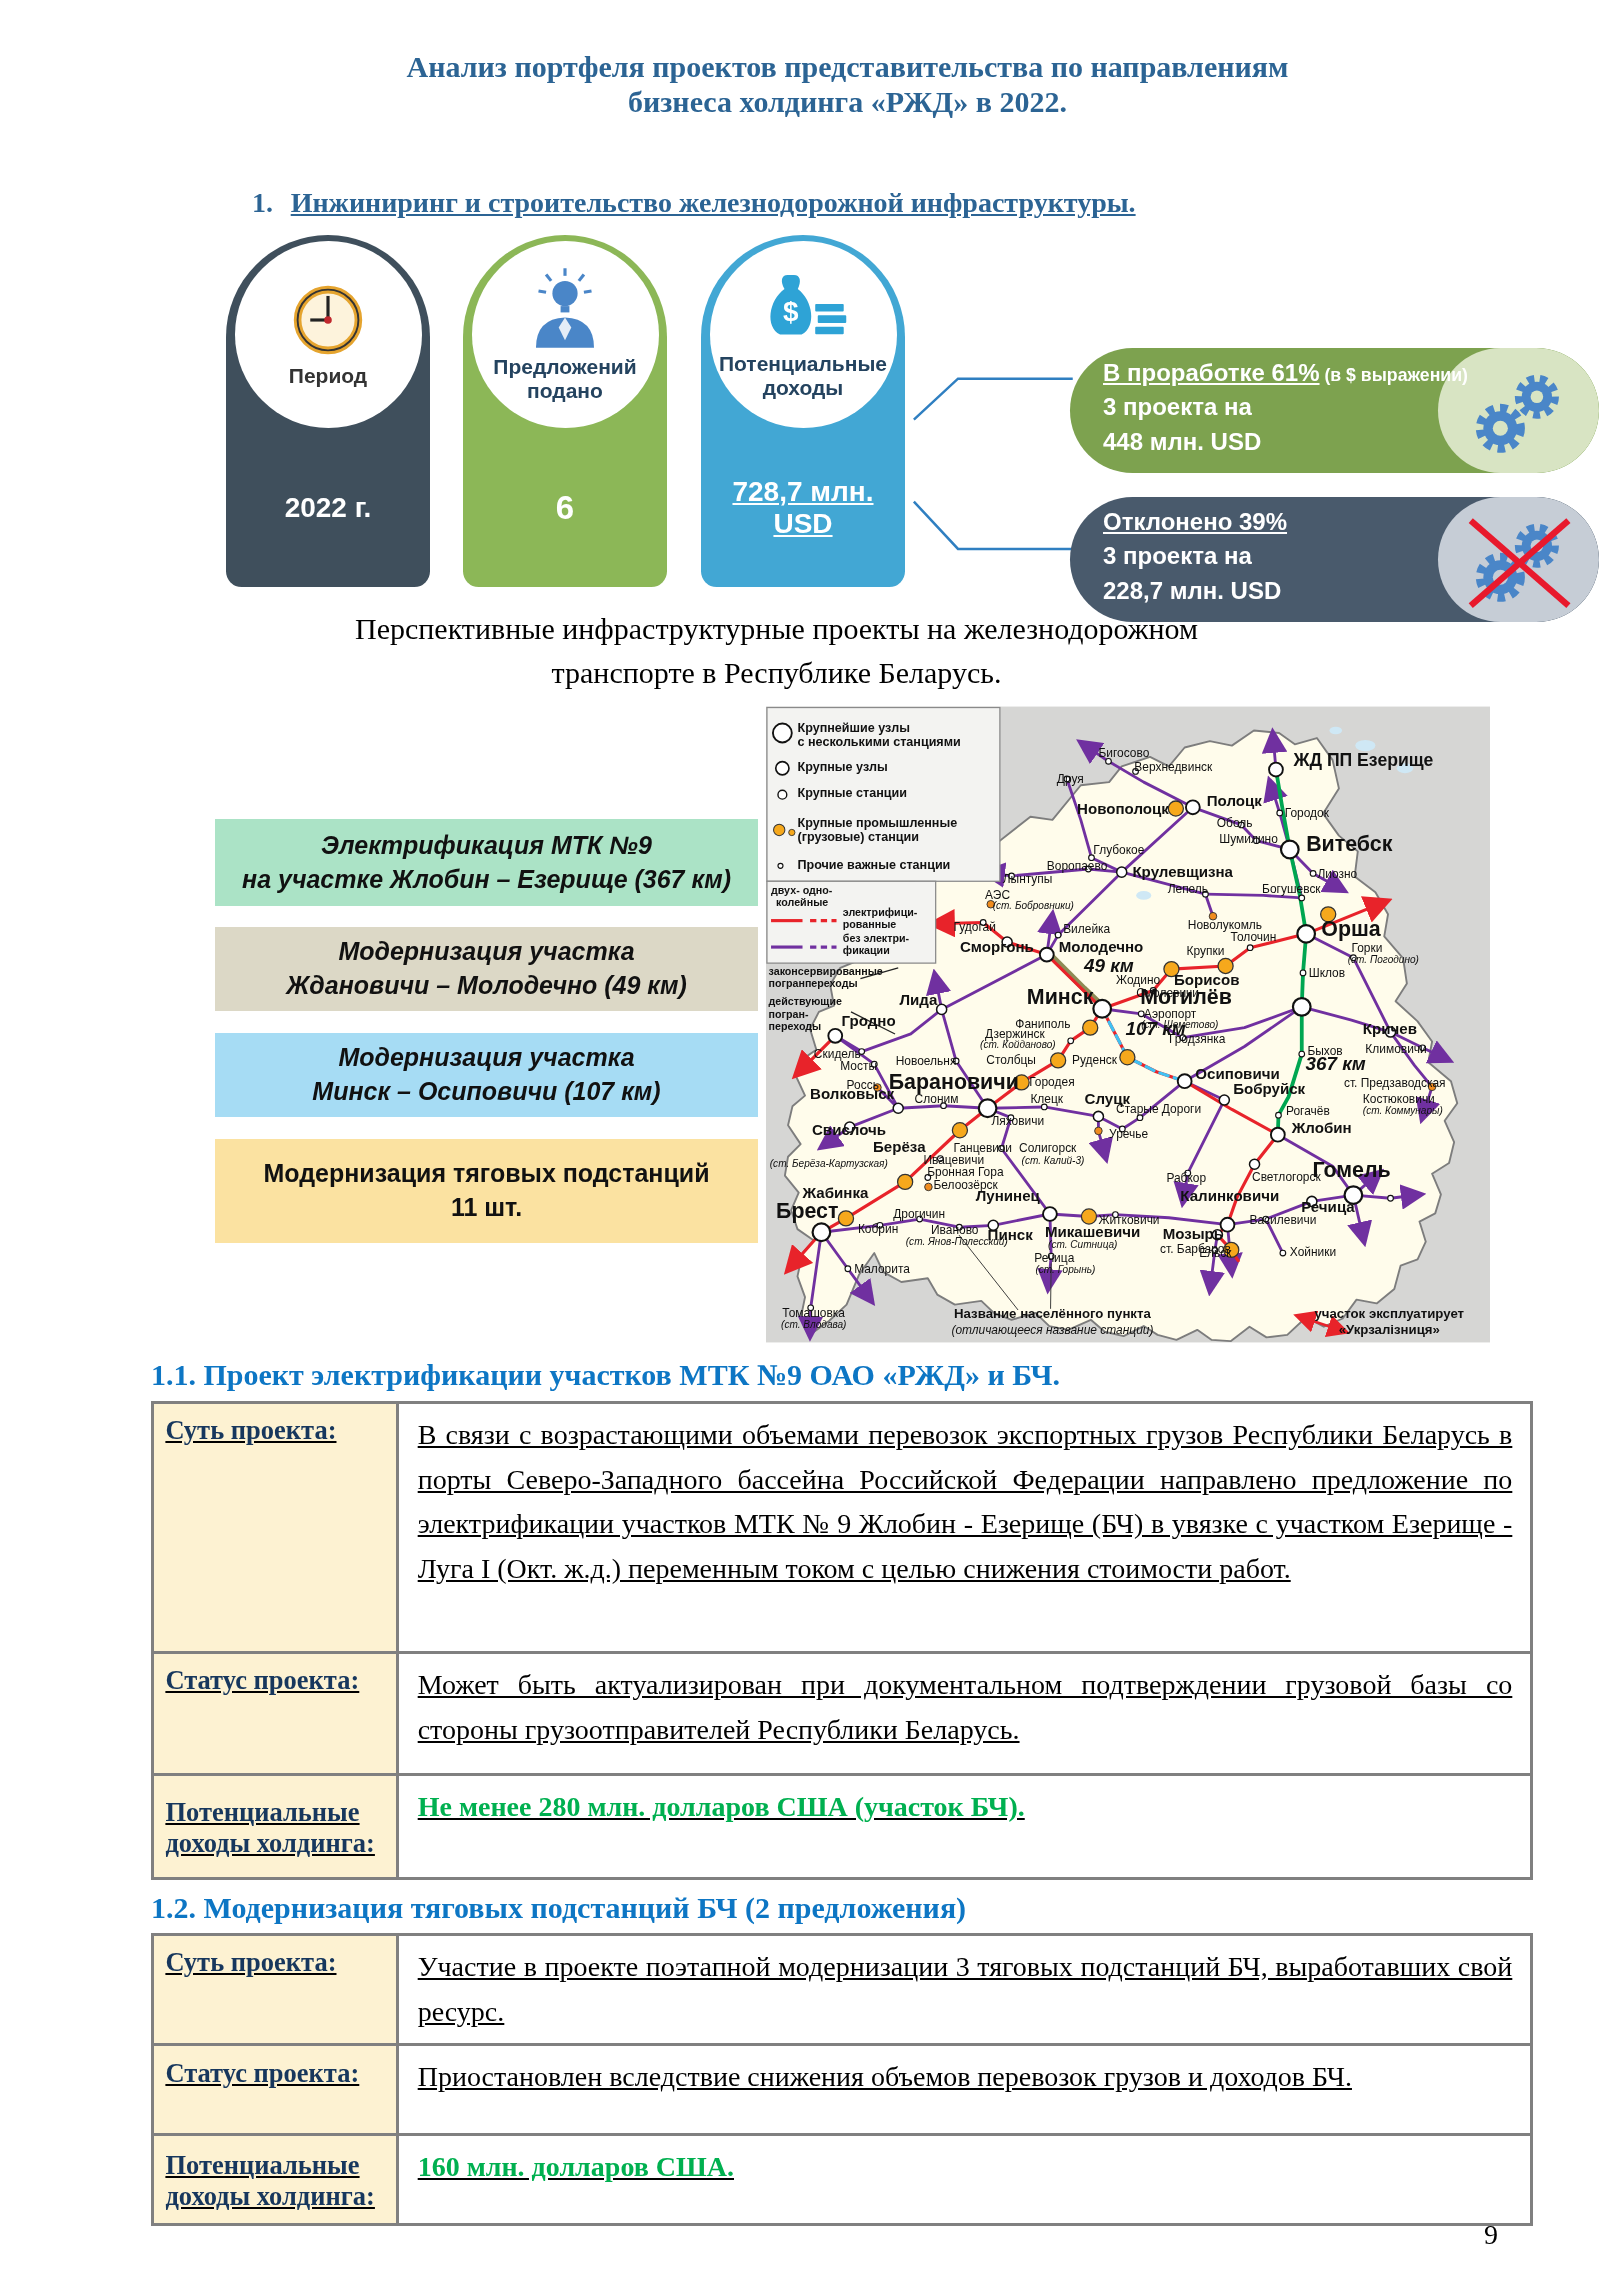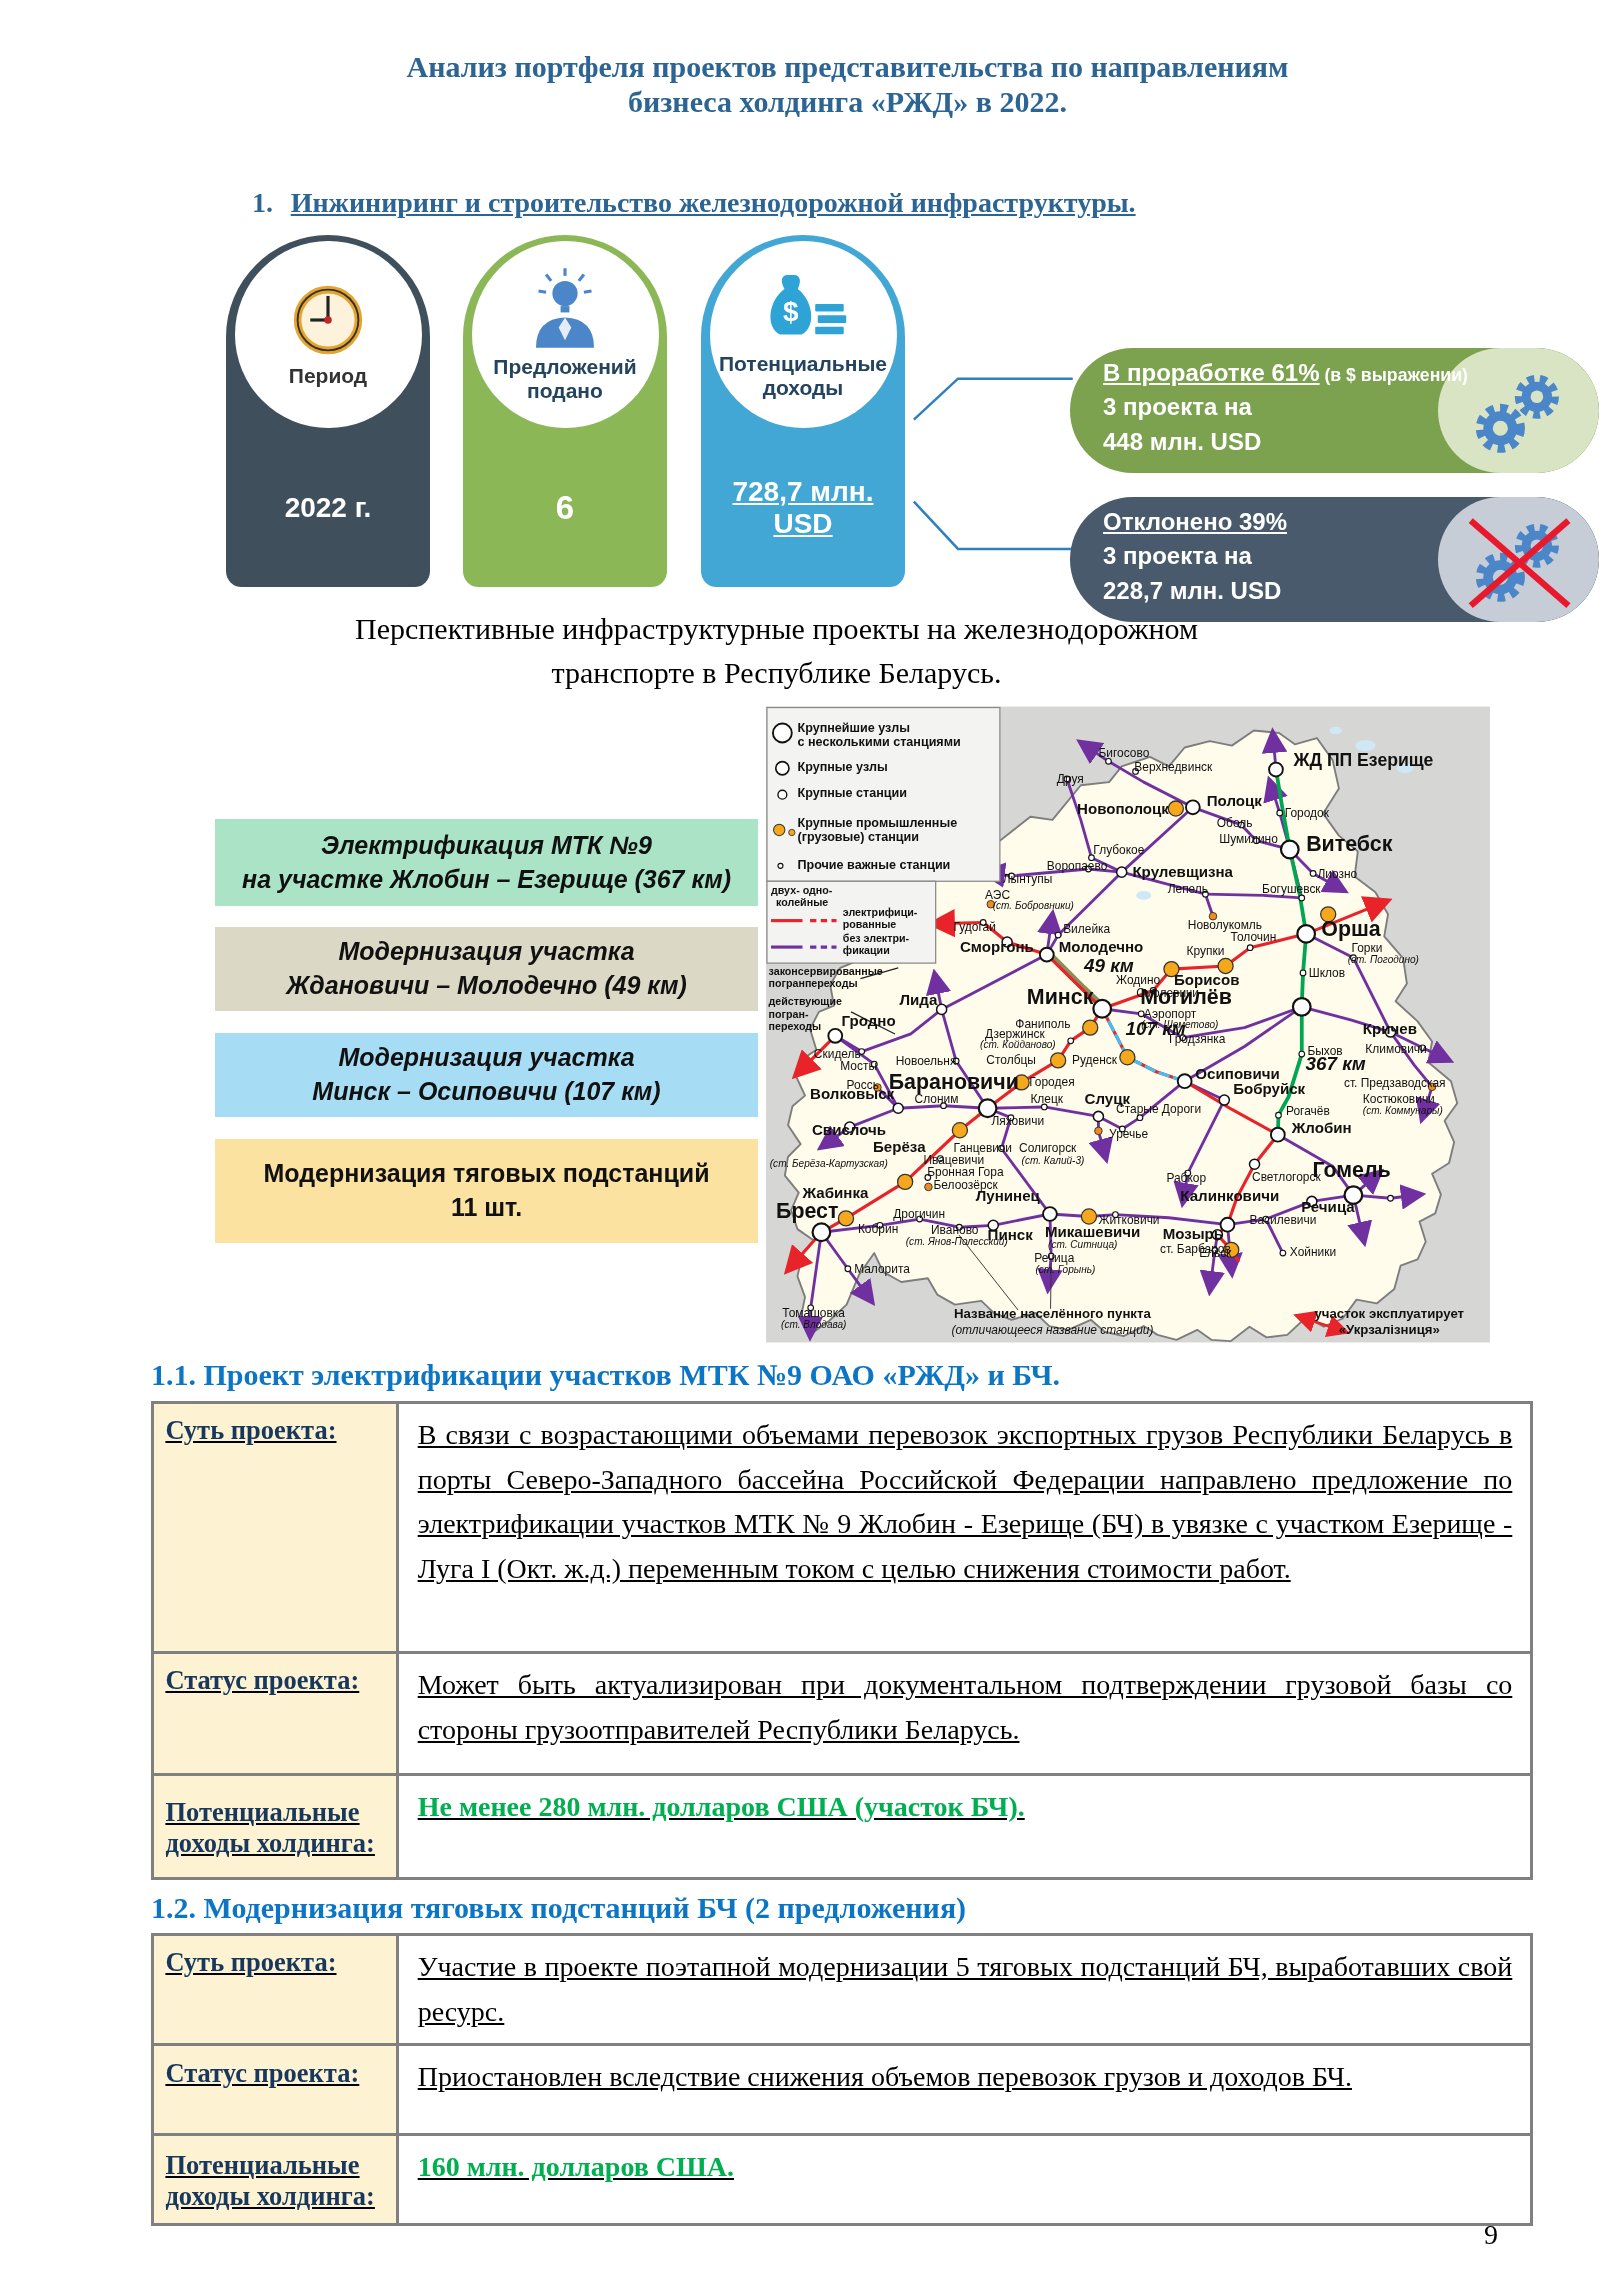--- a/index.html
+++ b/index.html
@@ -560,21 +560,21 @@
       <div class="pbody green">Не менее 280 млн. долларов США (участок БЧ).</div>
     </div>
   </div>
 
   <div class="sec-head" style="top:1891px;">1.2. Модернизация тяговых подстанций БЧ (2 предложения)</div>
   <div class="ptable" style="top:1933px;">
     <div class="prow" style="min-height:87px;">
       <div class="plabel">
           <span>Суть проекта:</span>
         </div>
-      <div class="pbody">Участие в проекте поэтапной модернизации 5 тяговых подстанций БЧ, выработавших свой ресурс.</div>
+      <div class="pbody">Участие в проекте поэтапной модернизации 3 тяговых подстанций БЧ, выработавших свой ресурс.</div>
     </div>
     <div class="prow" style="min-height:87px;">
       <div class="plabel">
           <span>Статус проекта:</span>
         </div>
       <div class="pbody">Приостановлен вследствие снижения объемов перевозок грузов и доходов БЧ.</div>
     </div>
     <div class="prow" style="min-height:87px;">
       <div class="plabel spread">
         <span>Потенциальные</span>

